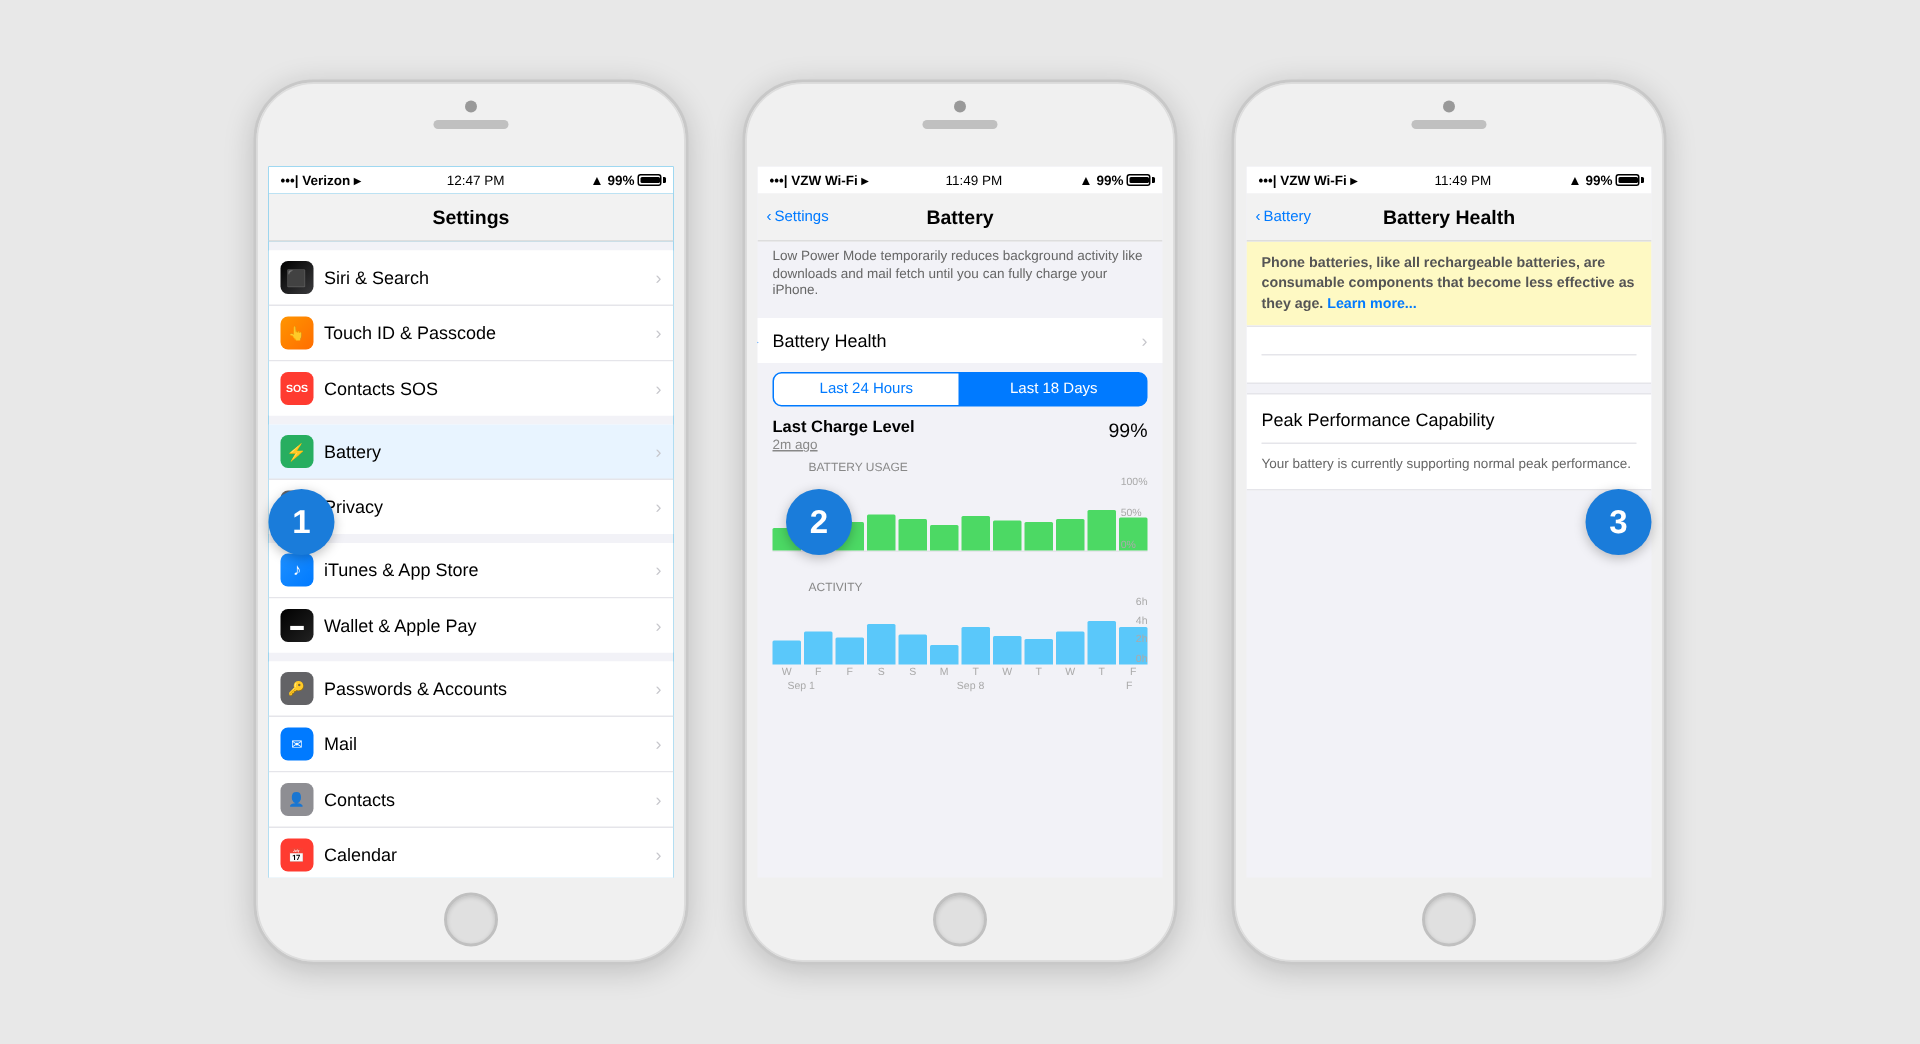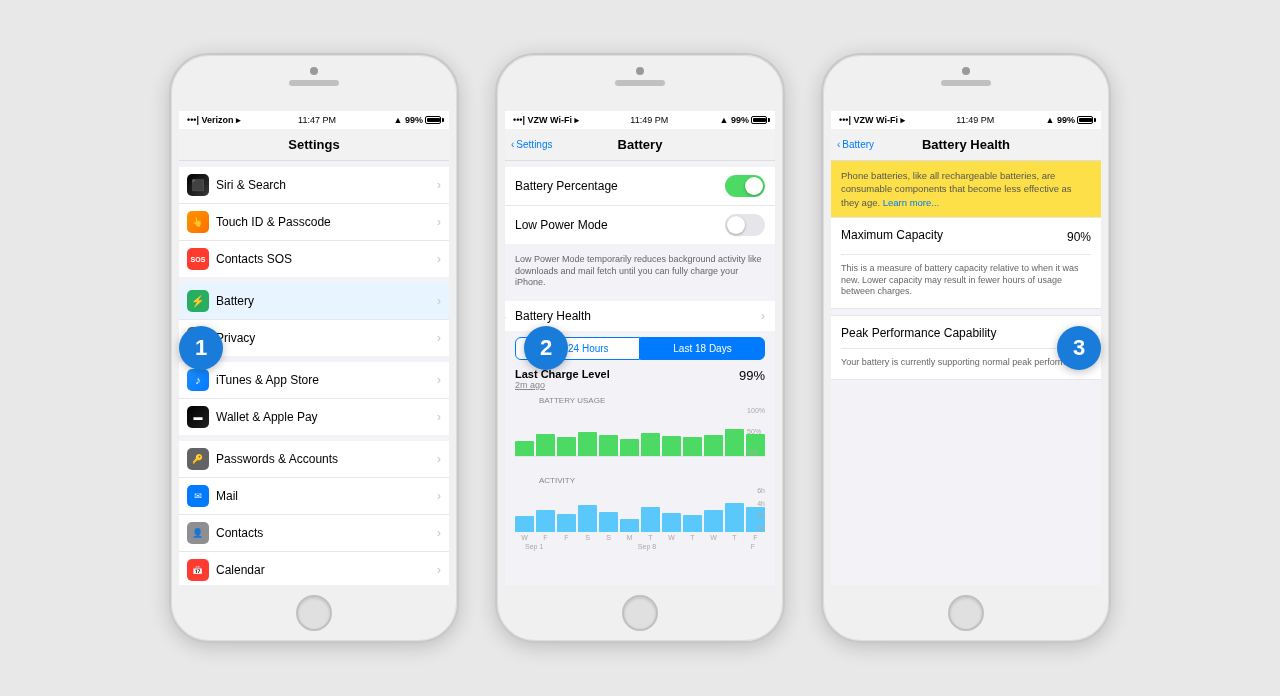--- a/index.html
+++ b/index.html
@@ -310,21 +310,22 @@
     }
     .x-label { flex: 1; text-align: center; font-size: 7px; color: #aaa; }
 
     
     .bh-screen { background: #f2f2f7; }
     .bh-note {
       font-size: 9.5px;
       color: #555;
       padding: 8px 10px;
       line-height: 1.4;
-      background: #fde047;
+      background: #fef9c3;
+      font-weight: bold;
     }
     .bh-note a { color: #007aff; text-decoration: none; }
     .bh-group {
       background: #fff;
       margin: 0 0 6px;
       padding: 10px;
       border-top: 1px solid #e5e5ea;
       border-bottom: 1px solid #e5e5ea;
     }
     .bh-row {
@@ -361,21 +362,21 @@
 
   <div class="phone">
     <div class="phone-top">
       <div class="phone-camera"></div>
       <div class="phone-speaker"></div>
     </div>
     <div class="phone-screen">
 
       <div class="status-bar">
         <span class="status-bar-left">•••| Verizon ▸</span>
-        <span class="status-bar-center">11:47 PM</span>
+        <span class="status-bar-center">12:47 PM</span>
         <span class="status-bar-right">
           <span>▲ 99%</span>
           <span class="battery-icon">
               <div class="battery-fill"></div>
             </span>
         </span>
       </div>
 
       <div class="nav-bar">
         <span class="nav-bar-title">Settings</span>
@@ -476,34 +477,20 @@
             </span>
         </span>
       </div>
 
       <div class="nav-bar">
         <span class="nav-bar-back">‹ <span>Settings</span></span>
         <span class="nav-bar-title">Battery</span>
       </div>
 
       <div>
-        <div class="battery-option-group">
-          <div class="battery-option-row">
-            <span class="battery-option-label">Battery Percentage</span>
-            <div class="toggle on">
-                <div class="toggle-knob"></div>
-              </div>
-          </div>
-          <div class="battery-option-row">
-            <span class="battery-option-label">Low Power Mode</span>
-            <div class="toggle off">
-                <div class="toggle-knob"></div>
-              </div>
-          </div>
-        </div>
         <div class="battery-note">Low Power Mode temporarily reduces background activity like downloads and mail fetch until you can fully charge your iPhone.</div>
 
         <div class="battery-option-group">
           <div class="battery-health-row" style="position:relative;">
             <span class="battery-health-label">Battery Health</span>
             <span style="color:#007aff;font-size:14px;position:absolute;left:-10px;">▶</span>
             <span style="color:#c7c7cc;font-size:12px;">›</span>
           </div>
         </div>
 
@@ -619,26 +606,21 @@
         <span class="nav-bar-back">‹ <span>Battery</span></span>
         <span class="nav-bar-title">Battery Health</span>
       </div>
 
       <div class="bh-note">
         <span>Phone batteries, like all rechargeable batteries, are consumable components that become less effective as they age.</span>
         <a href="#">Learn more...</a>
       </div>
 
       <div class="bh-group">
-        <div class="bh-row">
-          <span class="bh-row-title">Maximum Capacity</span>
-          <span class="bh-row-pct">90%</span>
-        </div>
         <div class="bh-divider"></div>
-        <div class="bh-row-desc">This is a measure of battery capacity relative to when it was new. Lower capacity may result in fewer hours of usage between charges.</div>
       </div>
 
       <div class="bh-group">
         <div class="bh-row-title">Peak Performance Capability</div>
         <div class="bh-divider"></div>
         <div class="bh-row-desc">Your battery is currently supporting normal peak performance.</div>
       </div>
     </div>
     <div class="phone-home"></div>
   </div>

